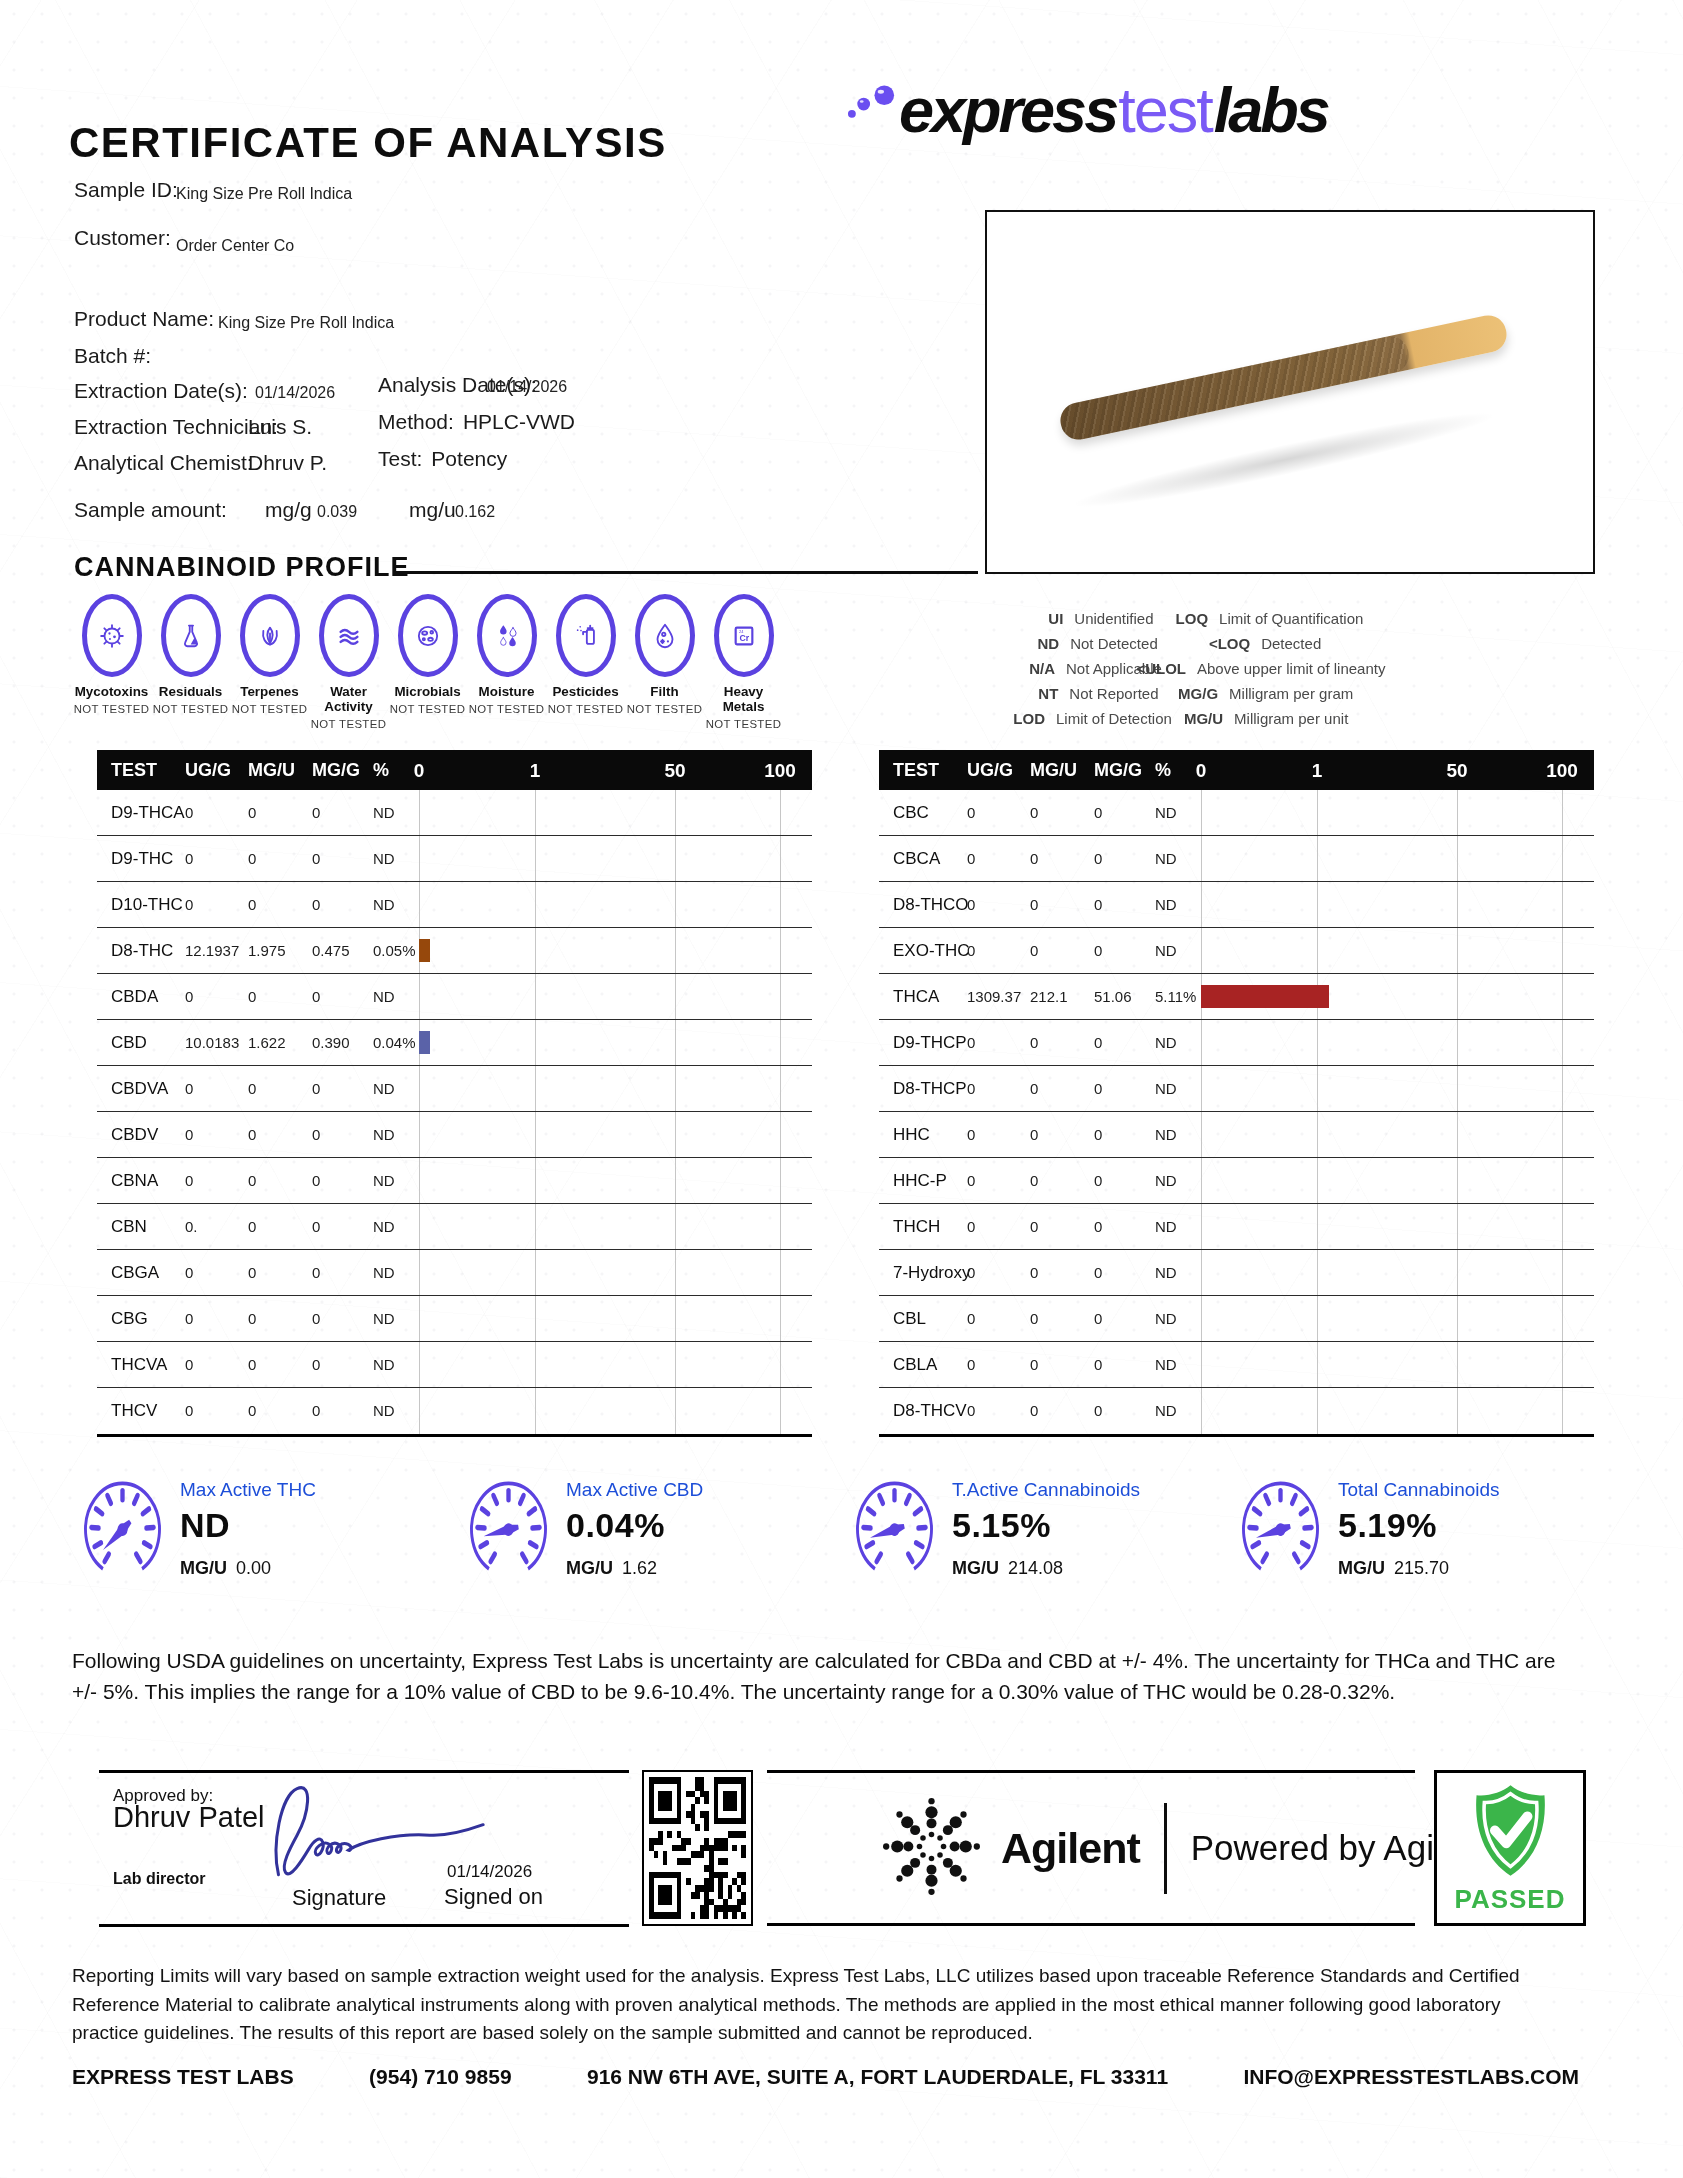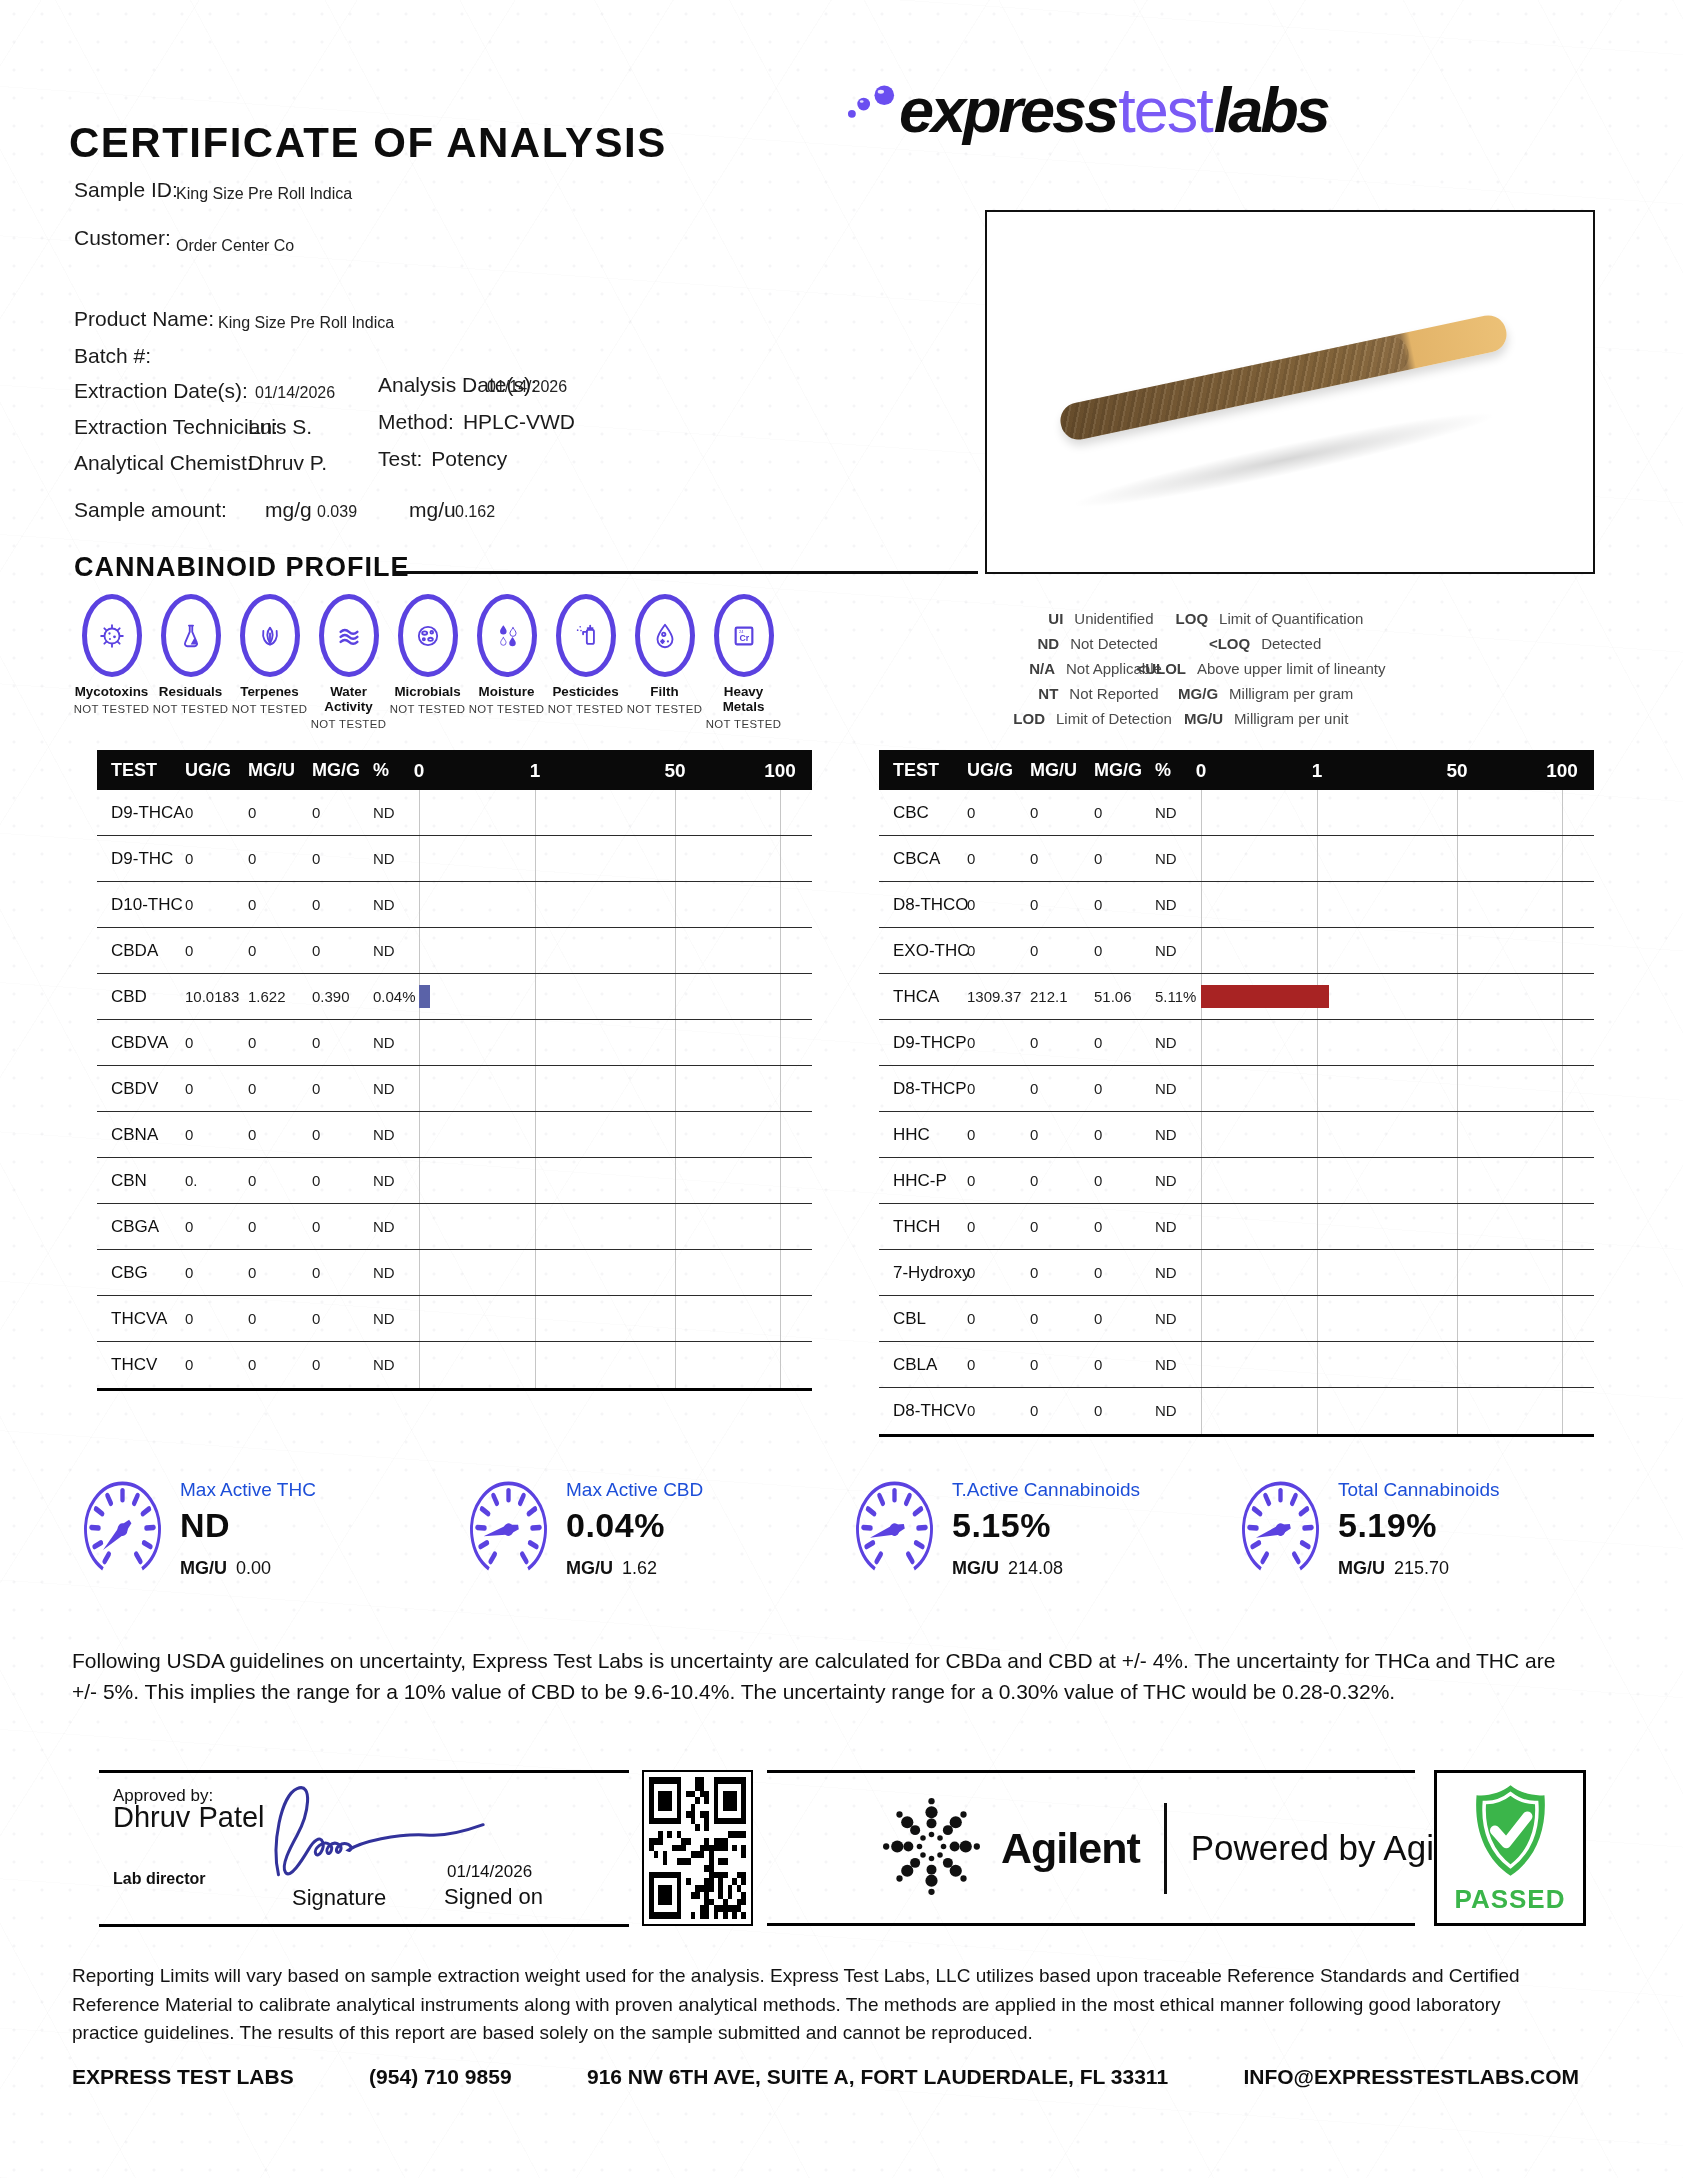--- a/index.html
+++ b/index.html
@@ -348,20 +348,28 @@
       <span class="td" style="left:151px">0</span>
       <span class="td" style="left:215px">0</span>
       <span class="td" style="left:276px">ND</span>
         </div>
         <div class="trow">
       <span class="td test" style="left:14px">D10-THC</span>
       <span class="td" style="left:88px">0</span>
       <span class="td" style="left:151px">0</span>
       <span class="td" style="left:215px">0</span>
       <span class="td" style="left:276px">ND</span>
+        </div>
+        <div class="trow">
+      <span class="td test" style="left:14px">D8-THC</span>
+      <span class="td" style="left:88px">12.1937</span>
+      <span class="td" style="left:151px">1.975</span>
+      <span class="td" style="left:215px">0.475</span>
+      <span class="td" style="left:276px">0.05%</span>
+          <span class="bar" style="left:322px;width:11px;background:#96480c"></span>
         </div>
         <div class="trow">
       <span class="td test" style="left:14px">CBDA</span>
       <span class="td" style="left:88px">0</span>
       <span class="td" style="left:151px">0</span>
       <span class="td" style="left:215px">0</span>
       <span class="td" style="left:276px">ND</span>
         </div>
         <div class="trow">
       <span class="td test" style="left:14px">CBD</span>

